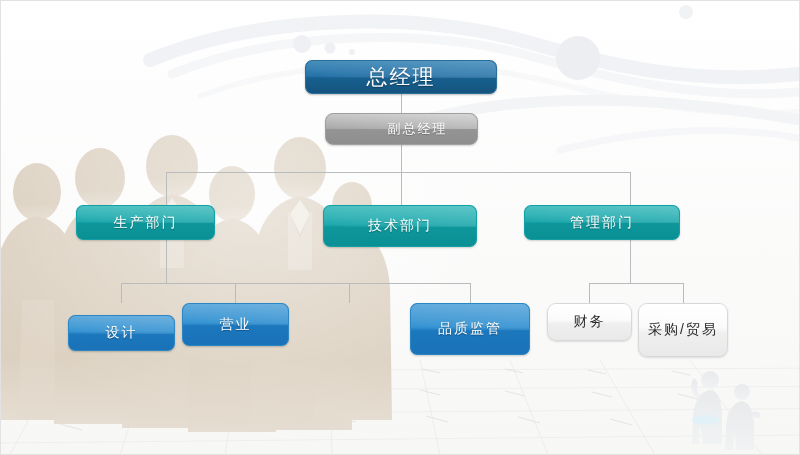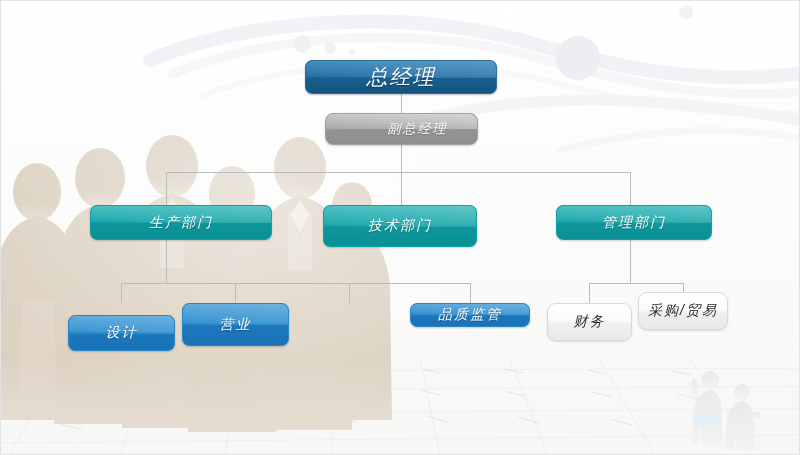--- a/index.html
+++ b/index.html
@@ -10,21 +10,20 @@
   body {
     font-family: "Liberation Sans", "DejaVu Sans", sans-serif;
   }
 
   #canvas {
     position: relative;
     width: 800px;
     height: 455px;
     overflow: hidden;
     background: #14b8a6;
-    font-style: italic;
   }
 
   
   .bg-layer {
     position: absolute;
     left: 0; top: 0;
     width: 800px;
     height: 455px;
     pointer-events: none;
   }
@@ -306,47 +305,47 @@
   </div>
 
   <div class="node node--gm" style="left:305px; top:60px; width:192px; height:34px;">
     <span>总经理</span>
   </div>
 
   <div class="node node--deputy" style="left:325px; top:113px; width:153px; height:32px;padding-left:32px;">
     <span>副总经理</span>
   </div>
 
-  <div class="node node--dept" style="left:90px; top:205px; width:182px; height:35px;">
+  <div class="node node--dept" style="left:76px; top:205px; width:139px; height:35px;">
     <span>生产部门</span>
   </div>
 
   <div class="node node--dept" style="left:323px; top:205px; width:154px; height:42px;">
     <span>技术部门</span>
   </div>
 
-  <div class="node node--dept" style="left:556px; top:205px; width:156px; height:35px;">
+  <div class="node node--dept" style="left:524px; top:205px; width:156px; height:35px;">
     <span>管理部门</span>
   </div>
 
   <div class="node node--unit" style="left:68px; top:303px; width:107px; height:36px;margin-top:12px;">
     <span>设计</span>
   </div>
 
   <div class="node node--unit" style="left:182px; top:303px; width:107px; height:43px;">
     <span>营业</span>
   </div>
 
 
-  <div class="node node--unit" style="left:410px; top:303px; width:120px; height:24px;justify-content:center;">
+  <div class="node node--unit" style="left:410px; top:303px; width:120px; height:52px;justify-content:center;">
     <span>品质监管</span>
   </div>
 
   <div class="node node--light" style="left:547px; top:303px; width:85px; height:38px;">
     <span>财务</span>
   </div>
 
-  <div class="node node--light" style="left:638px; top:292px; width:90px; height:38px;">
+  <div class="node node--light" style="left:638px; top:303px; width:90px; height:54px;">
     <span>采购/贸易</span>
   </div>
 
   <div class="bg-frame"></div>
 </div>
 
 </body></html>

